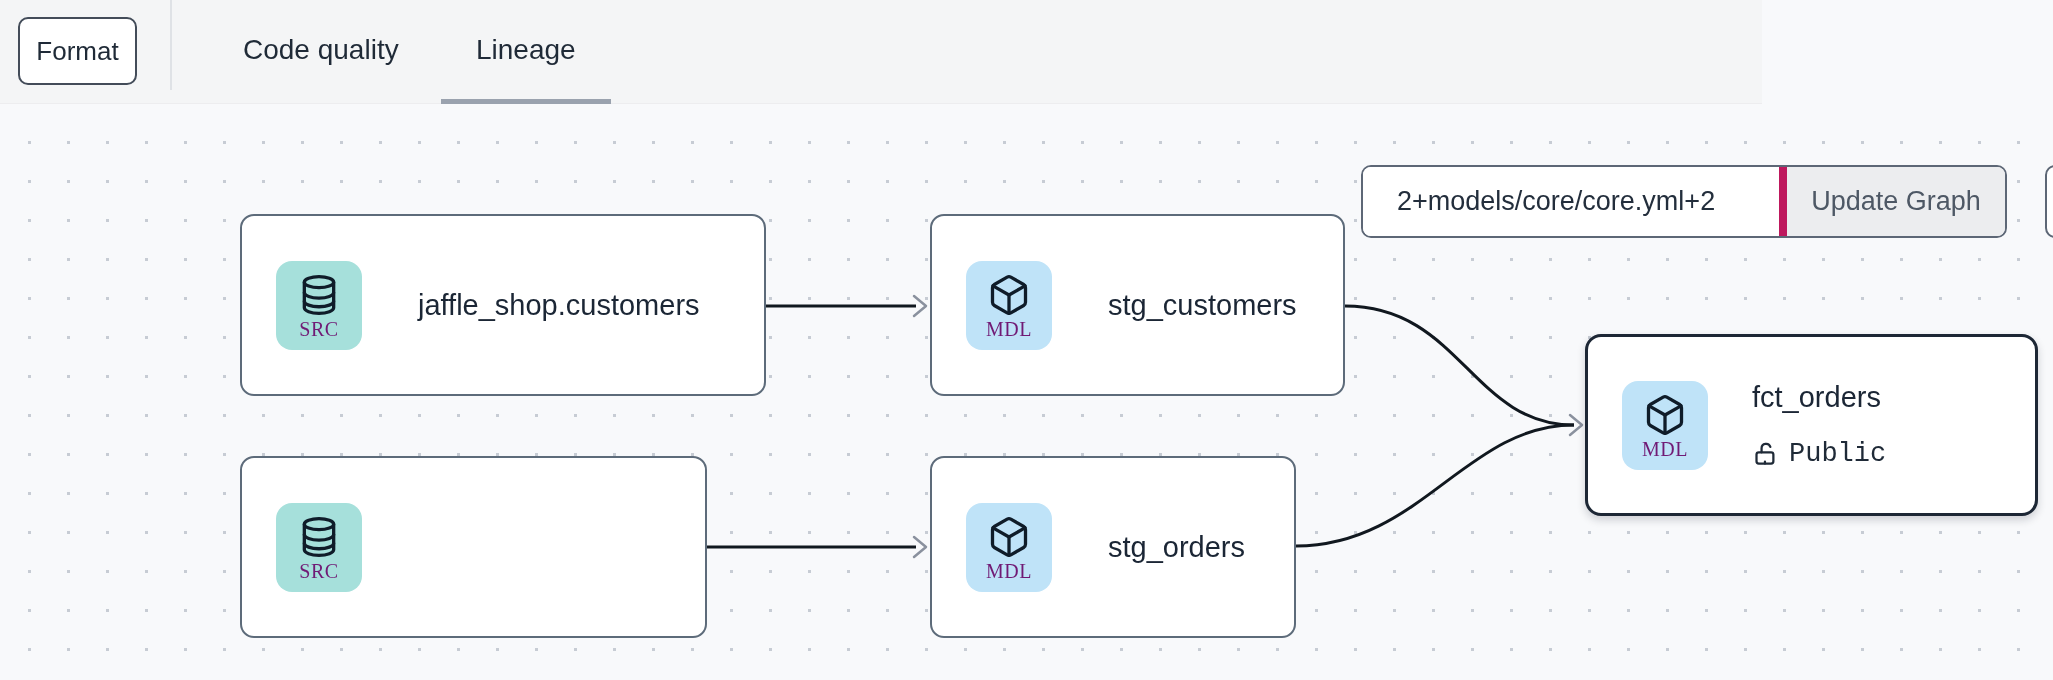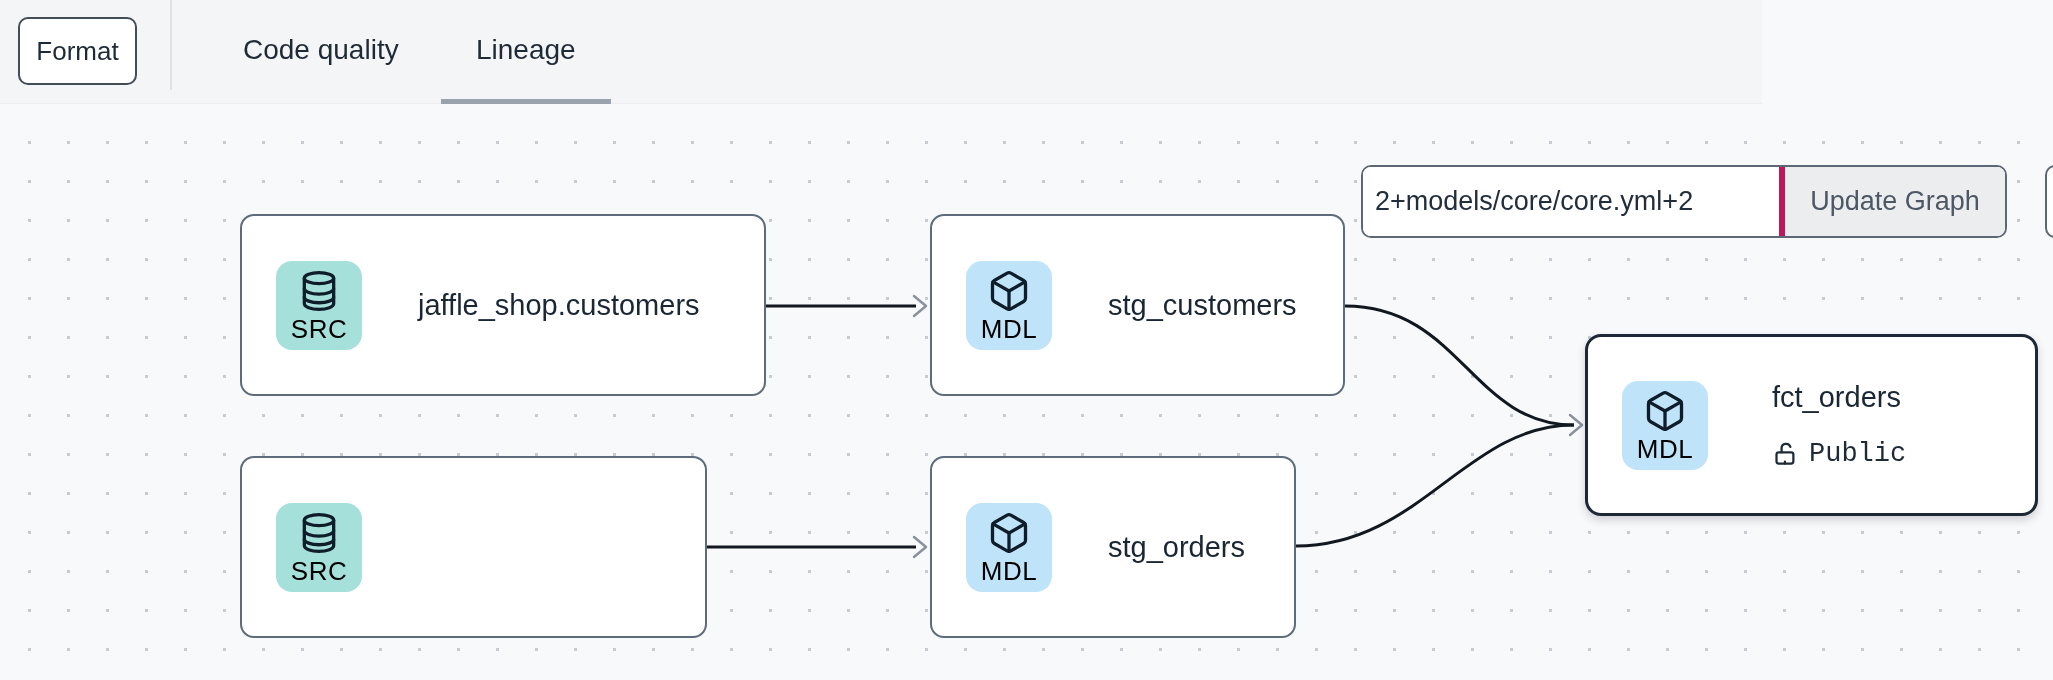--- a/index.html
+++ b/index.html
@@ -73,54 +73,54 @@
     width: 86px; height: 89px;
     border-radius: 16px;
     display: flex; flex-direction: column;
     align-items: center; justify-content: center;
     gap: 1px; flex: none;
     padding-top: 4px;
   }
   .badge-src { background: #a6e0db; }
   .badge-mdl { background: #bfe3f8; text-align: right; }
   .badge-label {
-    font-size: 26px; color: #000000; letter-spacing: 0.5px;
+    font-size: 20px; color: #701a75; letter-spacing: 0.5px; font-family: Liberation Serif, serif;
   }
   .node-label {
     margin-left: 56px;
     font-size: 29px; color: #1b2635;
     white-space: nowrap;
   }
-  .node-text-col { margin-left: 64px; display: flex; flex-direction: column; gap: 25px; }
+  .node-text-col { margin-left: 44px; display: flex; flex-direction: column; gap: 25px; }
   .node-text-col .node-label { margin-left: 0; }
   .access-row {
     display: flex; align-items: center; gap: 10px;
     font-size: 27px; color: #1f2a37; font-family: Liberation Mono, monospace;
   }
 
   
   .graph-controls {
     position: absolute; left: 1361px; top: 60px;
     width: 646px; height: 73px;
     border: 2px solid #5d6776;
     border-radius: 10px;
     display: flex; overflow: hidden;
     background: #ffffff;
   }
   .graph-selector-input {
     width: 416px; height: 100%;
     border: none; outline: none;
     background: #ffffff;
-    padding: 0 12px;
+    padding: 0 34px;
     font-family: "Liberation Sans", sans-serif;
     font-size: 27px; color: #232e3c;
   }
   .update-graph-btn {
     flex: 1; height: 100%;
-    border: none; border-left: 6px solid #be185d;
+    border: none; border-left: 8px solid #be185d;
     background: #ecedef;
     font-family: "Liberation Sans", sans-serif;
     font-size: 27px; color: #4e5865;
     cursor: pointer;
   }
   .partial-right-btn {
     position: absolute; left: 2045px; top: 60px;
     width: 20px; height: 73px;
     background: #ffffff;
     border: 2px solid #5d6776;

